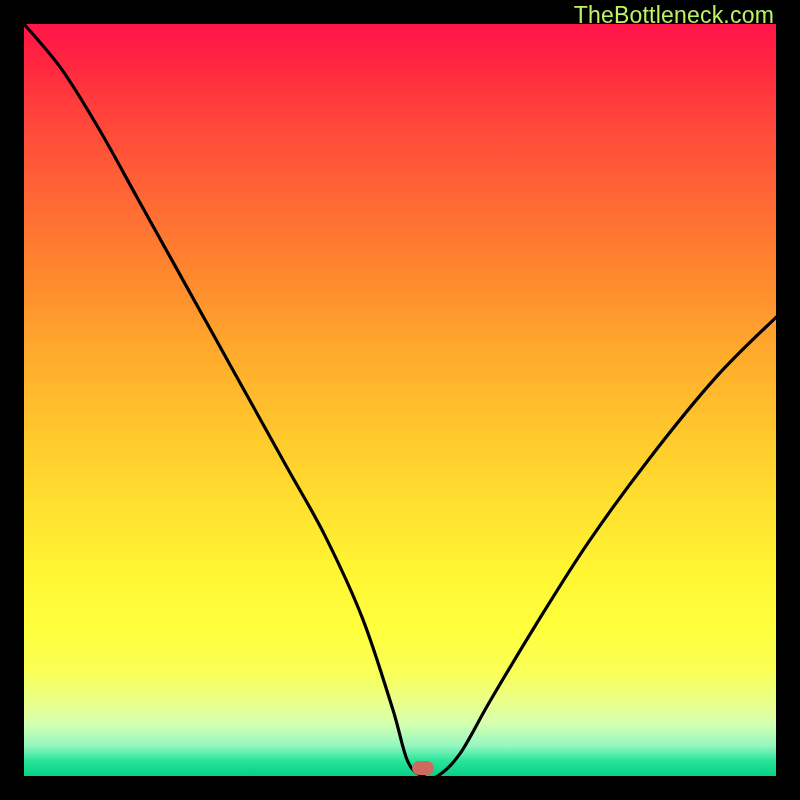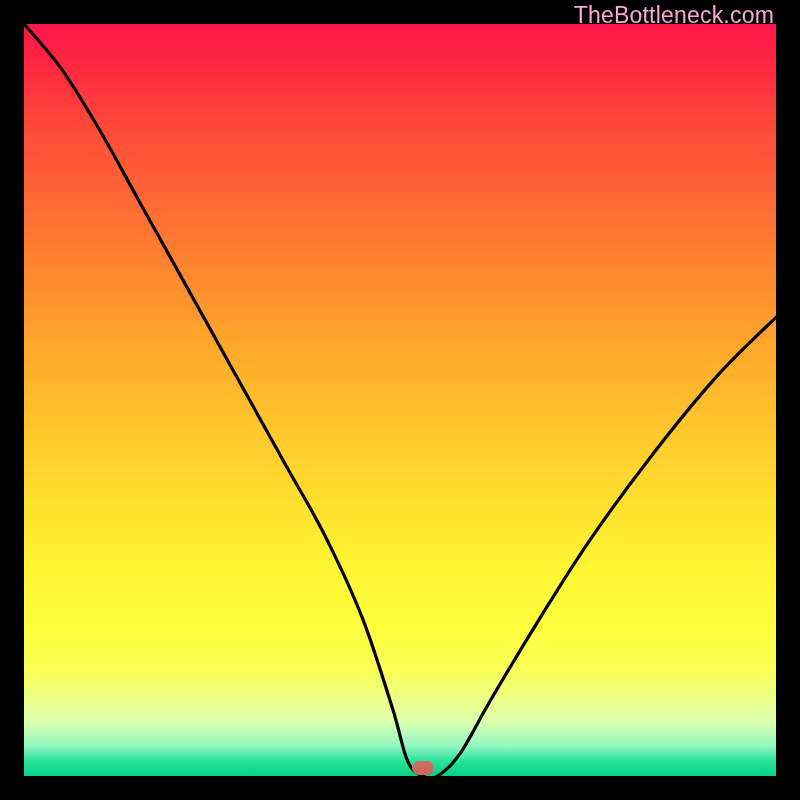--- a/index.html
+++ b/index.html
@@ -42,21 +42,21 @@
       #d6ffb0 93%,
       #94f7c0 96%,
       #28e49a 98%,
       #07cf85 100%
     );
   }
   .watermark {
     position: absolute;
     top: 2px;
     right: 26px;
-    color: #f9a8d4;
+    color: #bef264;
     font-size: 23px;
     font-weight: 500;
     letter-spacing: 0.2px;
     user-select: none;
   }
   svg.curve {
     position: absolute;
     left: 0;
     top: 0;
     width: 752px;

